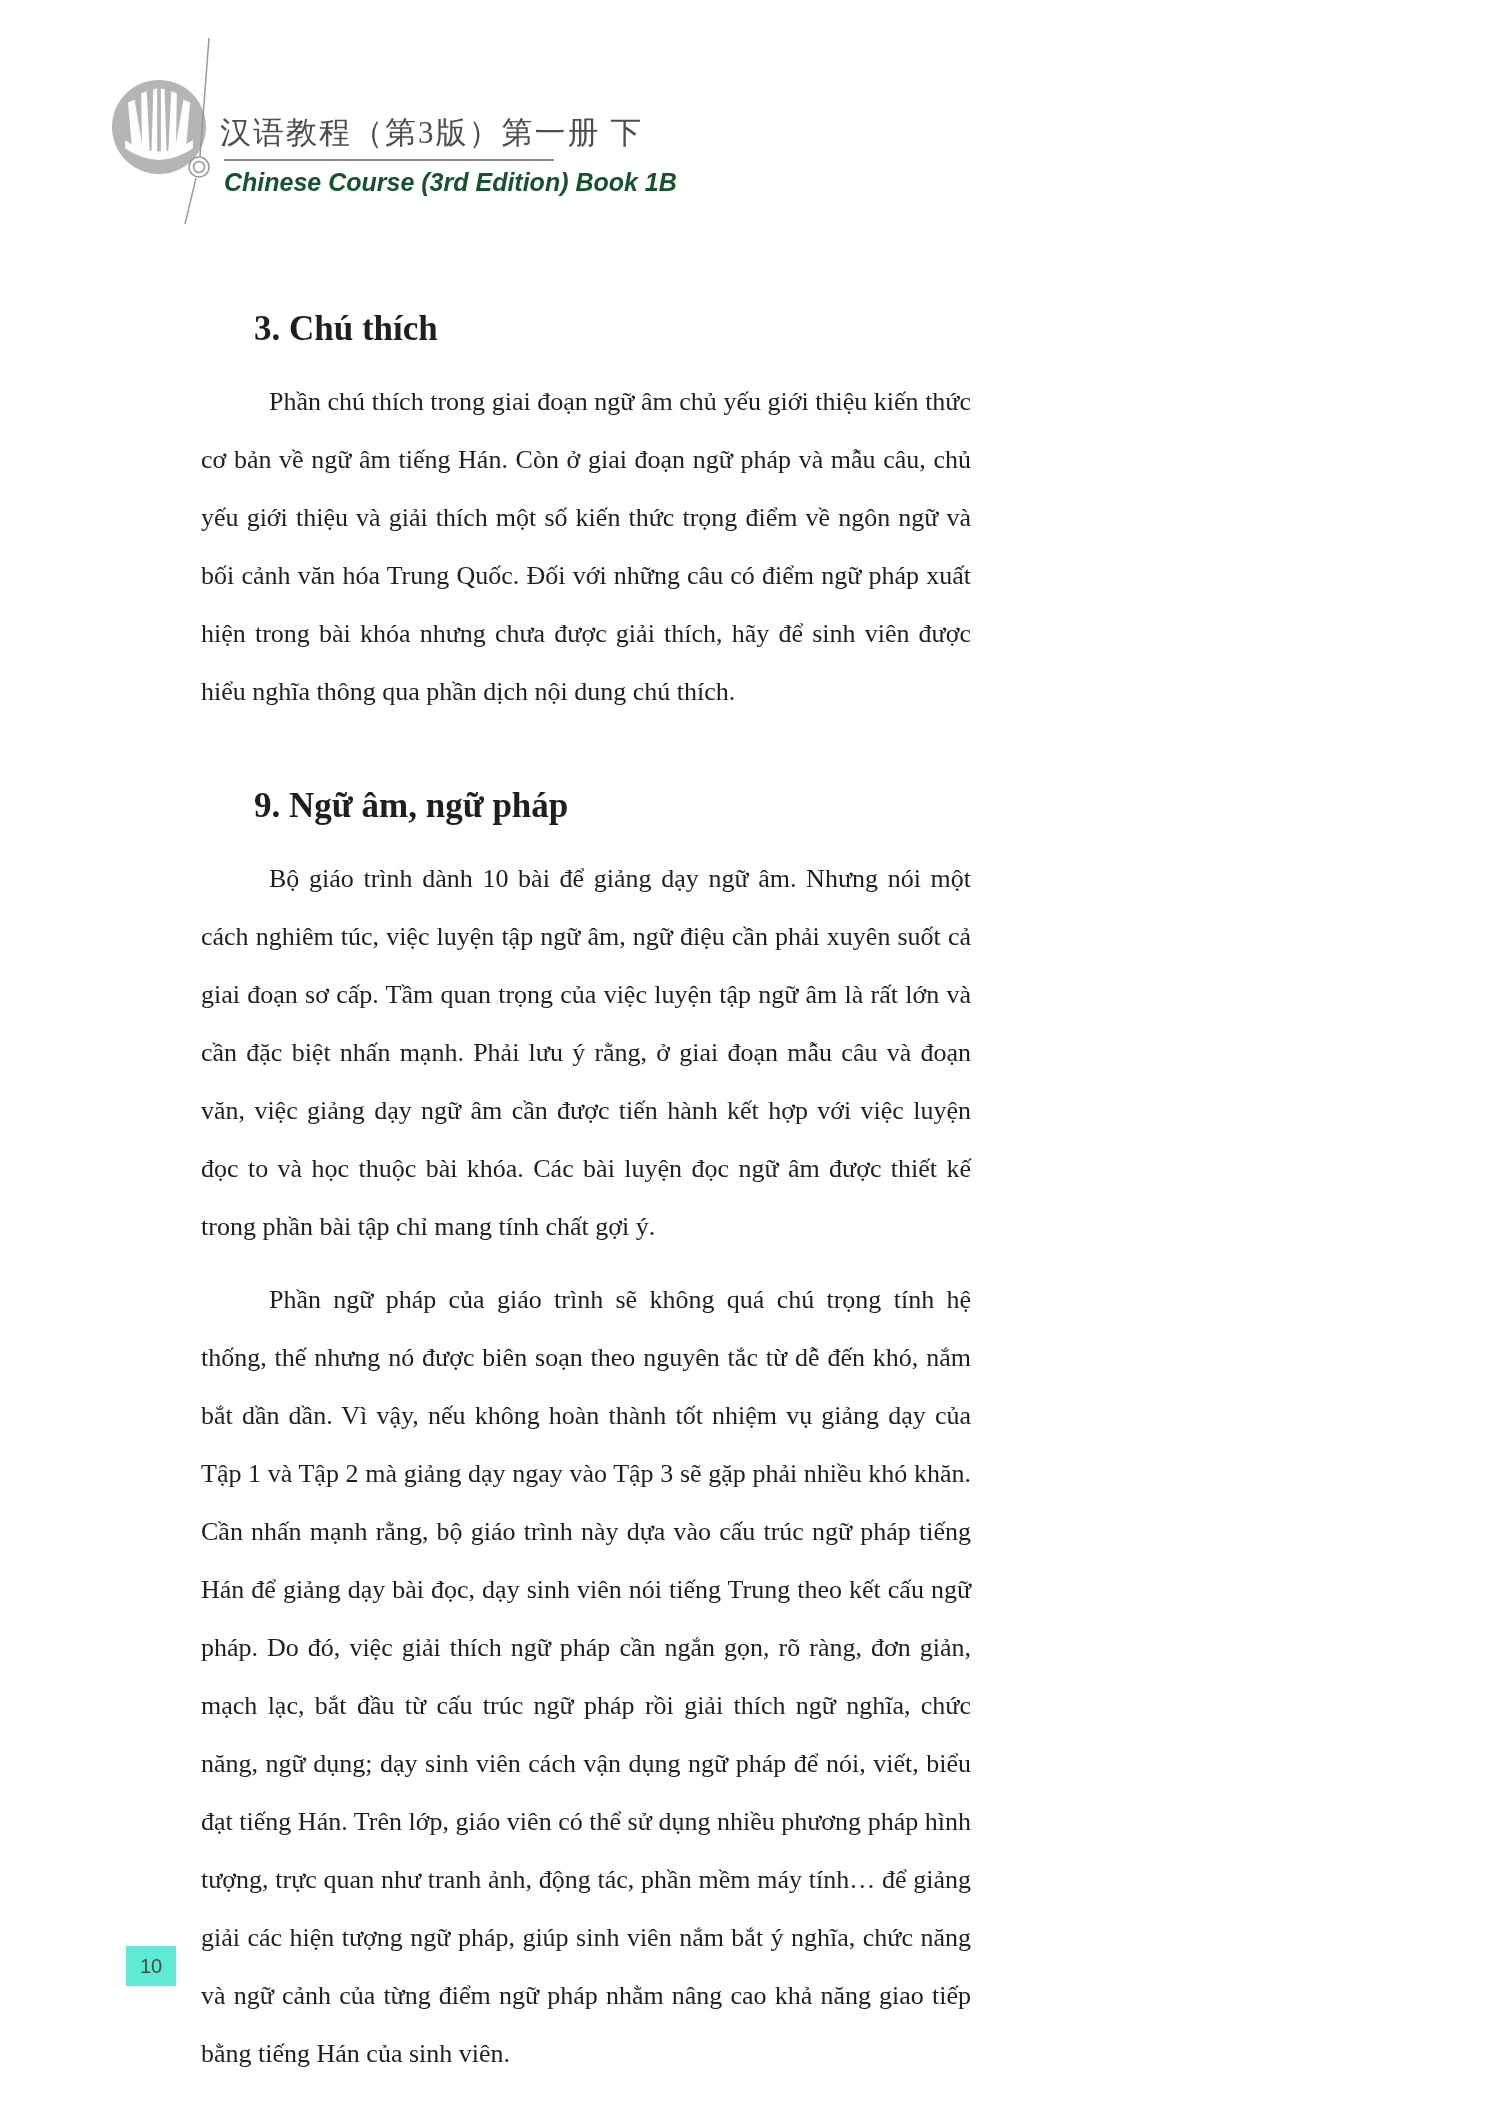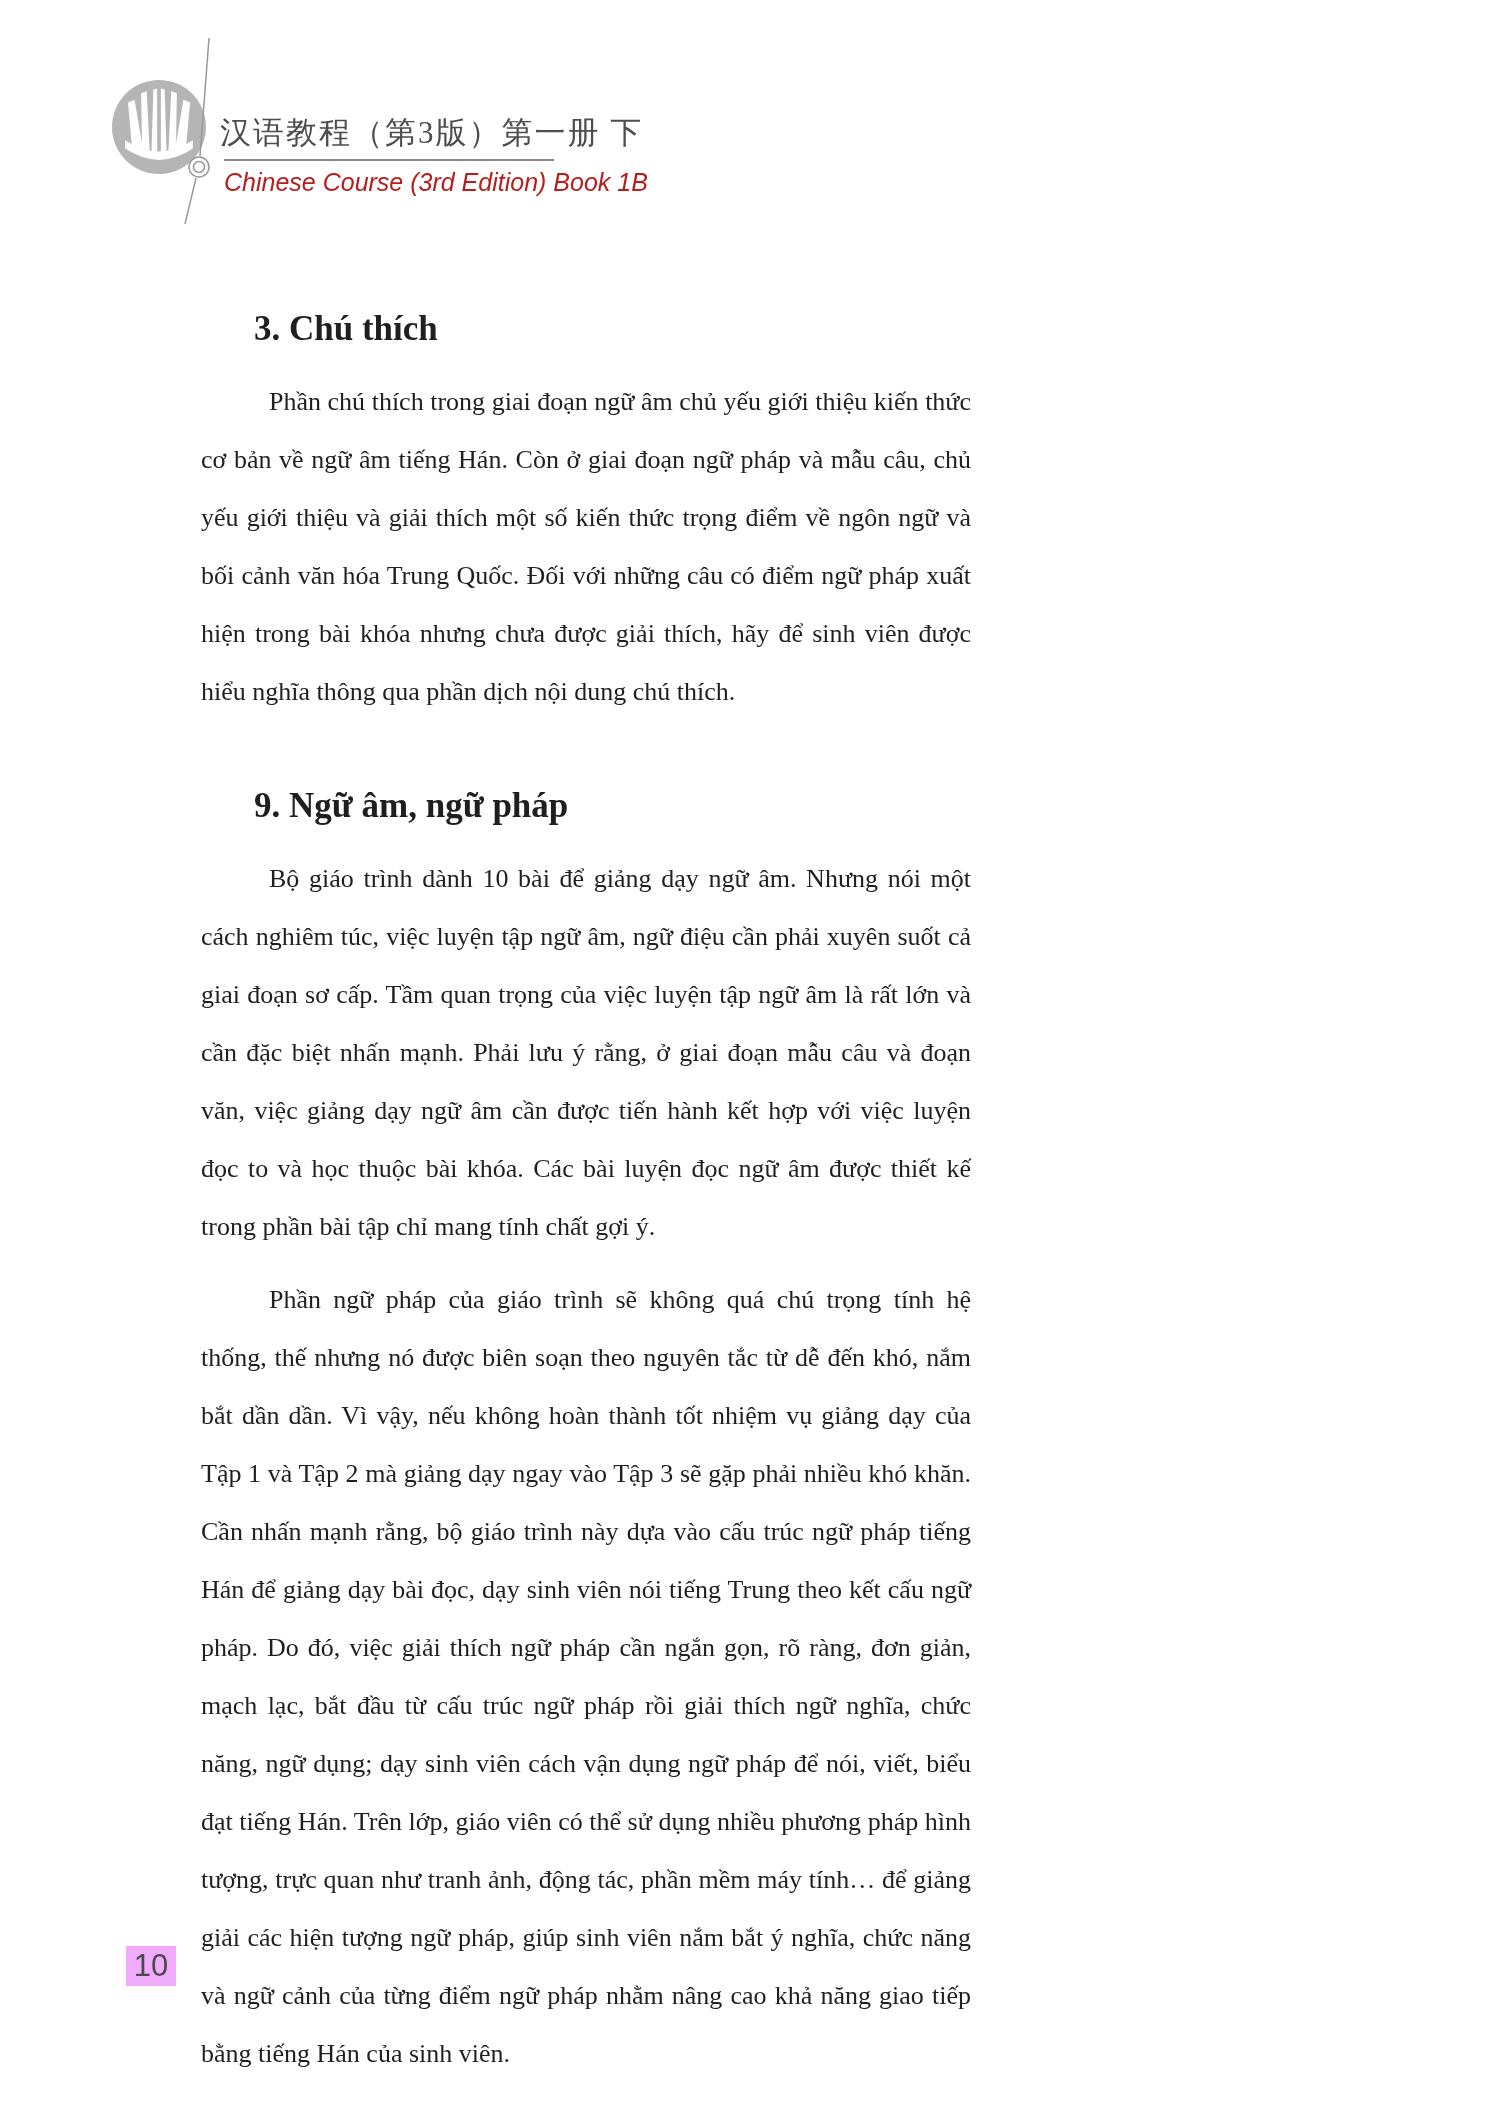--- a/index.html
+++ b/index.html
@@ -35,23 +35,23 @@
     position:absolute;
     left:224px; top:159px;
     width:330px; height:2px;
     background:#8a8a8a;
   }
   .subtitle-en{
     position:absolute;
     left:224px; top:168px;
     font-family:"Liberation Sans", sans-serif;
     font-style:italic;
-    font-weight:normal;
+    font-weight:bold;
     font-size:25px;
-    color:#b91c1c;
+    color:#14532d;
     white-space:nowrap;
   }
 
   
   .body-text{
     position:absolute;
     left:186px; top:300px;
     width:800px;
     font-size:26px;
     line-height:58px;
@@ -70,26 +70,26 @@
   .body-text p{
     margin:15px;
     text-indent:68px;
   }
 
   
   .page-number-box{
     position:absolute;
     left:126px; top:1946px;
     width:50px; height:40px;
-    background:#f0abfc;
+    background:#5eead4;
     display:flex;
     align-items:center;
     justify-content:center;
     font-family:"Liberation Sans", sans-serif;
-    font-size:31px;
+    font-size:20px;
     color:#4a4a4a;
   }
 </style>
 </head>
 <body>
 
 <div class="page">
 
   <header>
     <div class="logo-circle">

